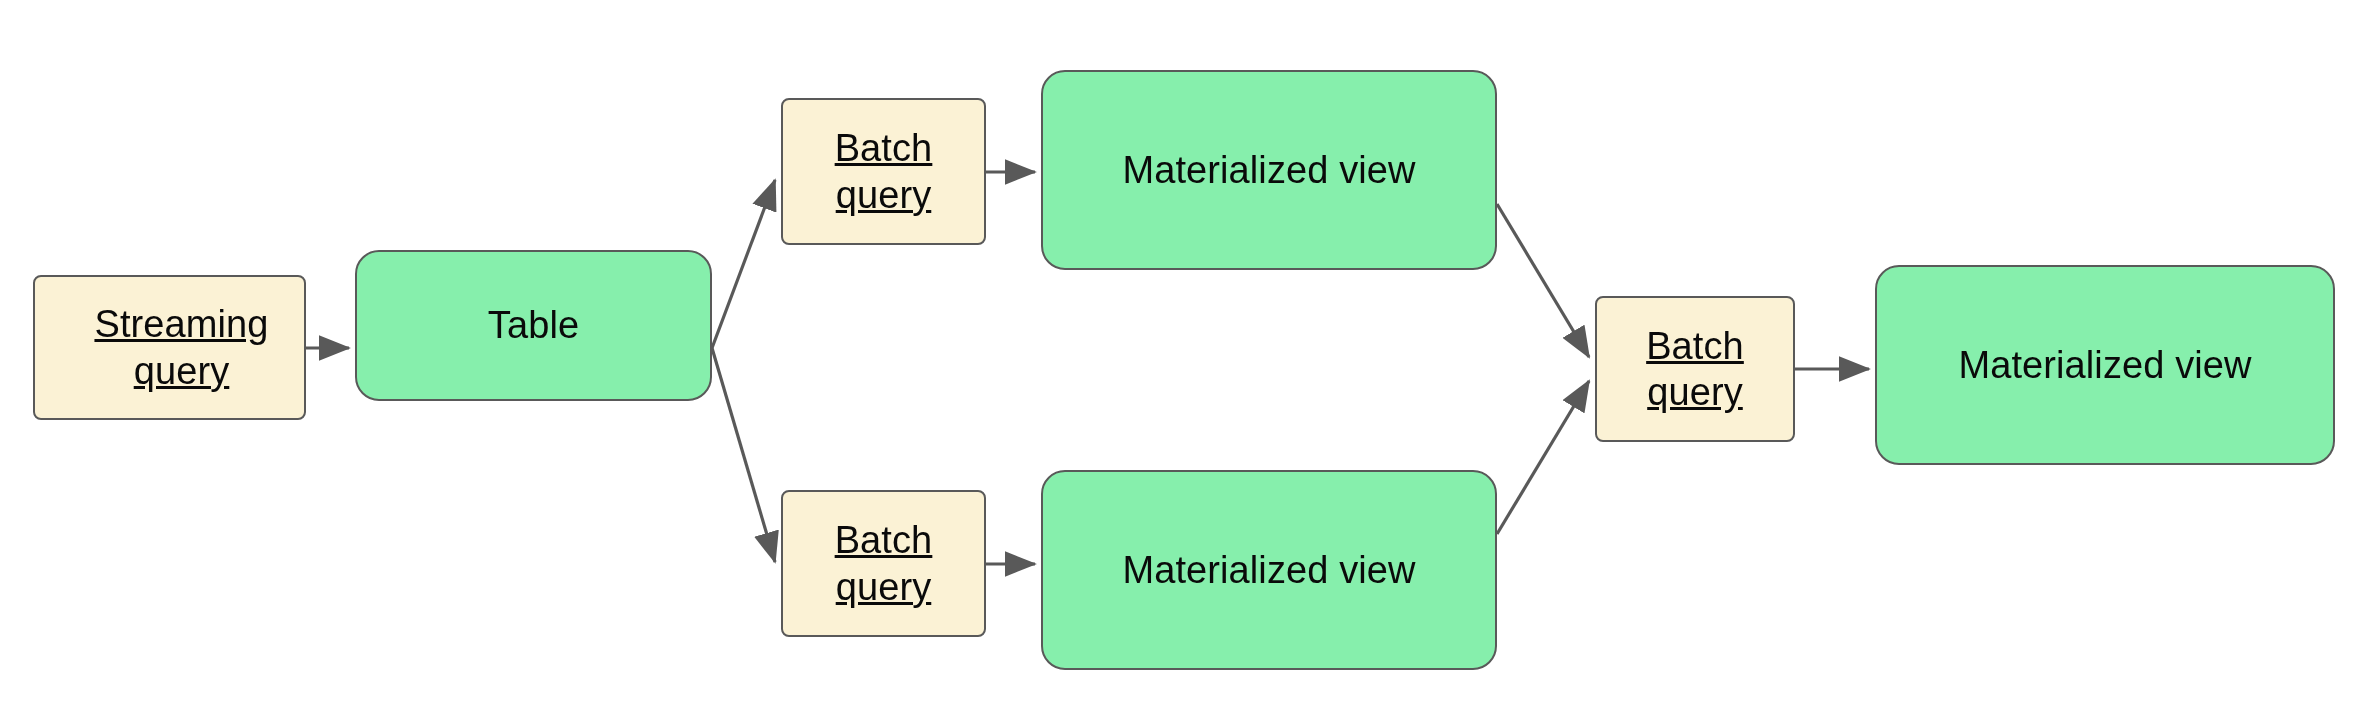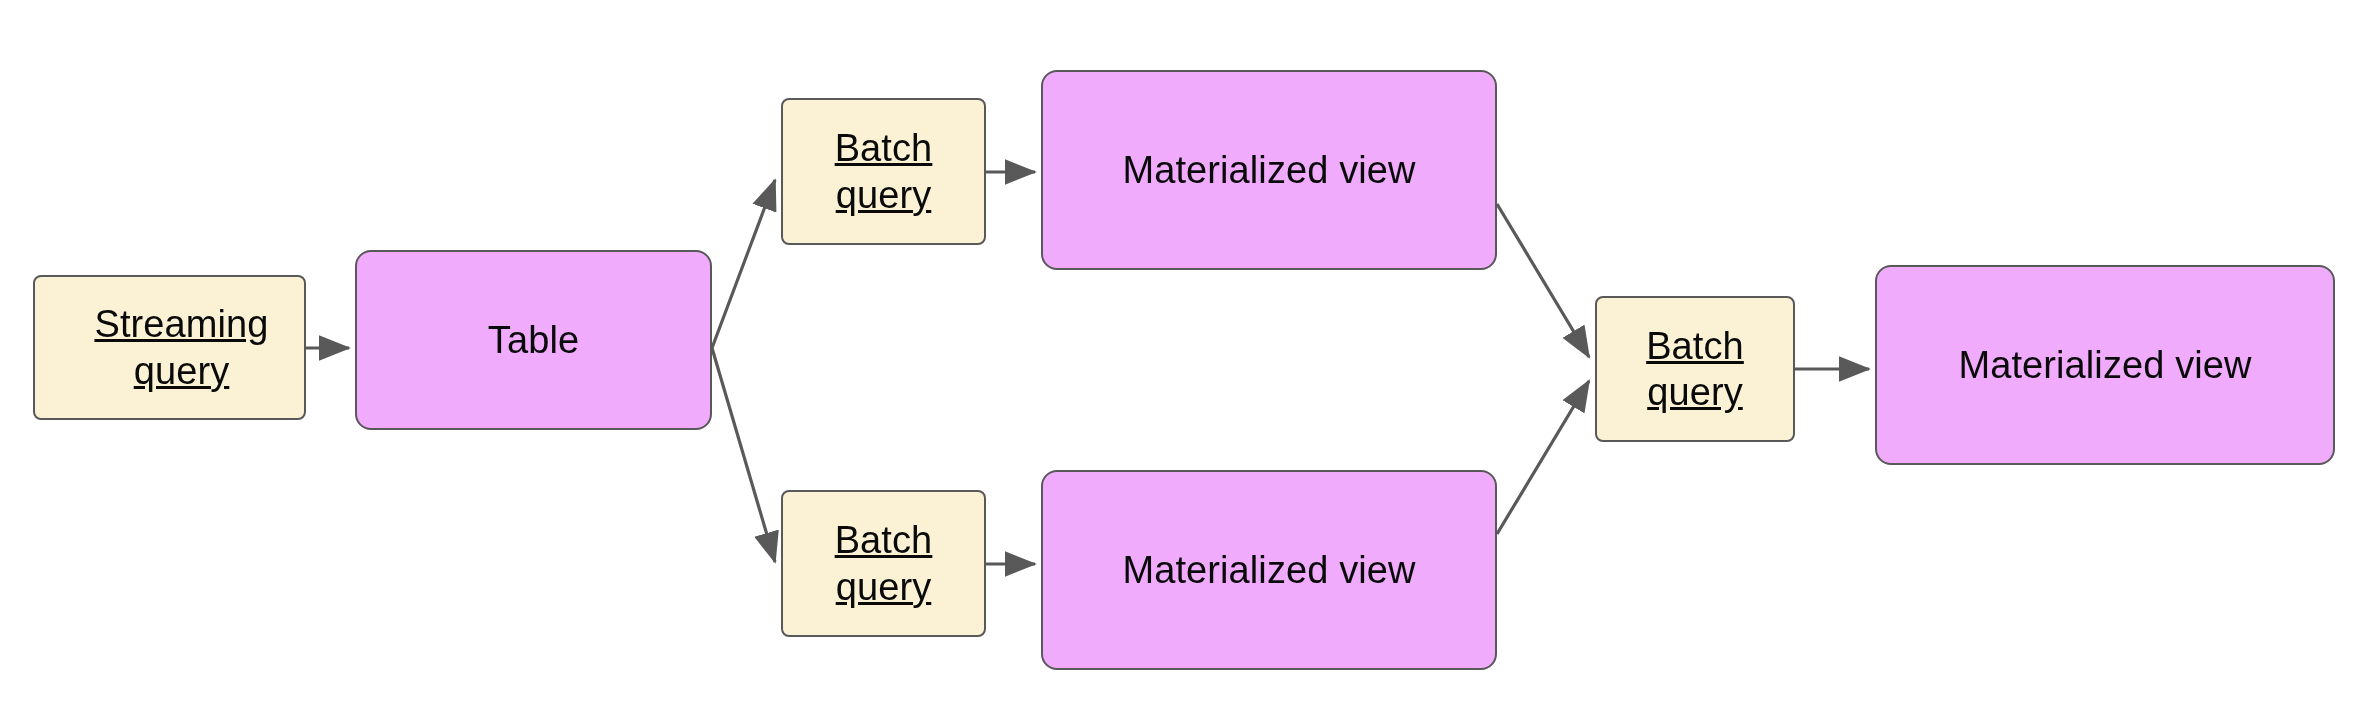--- a/index.html
+++ b/index.html
@@ -39,22 +39,22 @@
     letter-spacing: 0.1px;
     white-space: pre-line;
     z-index: 2;
   }
   .node.process {
     background: #fbf2d5;
     border-radius: 8px;
     text-decoration: underline;
   }
   .node.store {
-    background: #f0abfc;
-    border-radius: 16px;
+    background: #86efac;
+    border-radius: 24px;
   }
   .node-label {
     display: block;
     white-space: pre-line;
   }
 </style>
 </head>
 <body>
 
 <div id="canvas">
@@ -75,21 +75,21 @@
         <line x1="1497" y1="534" x2="1589" y2="381" marker-end="url(#arrowhead)"></line>
         <line x1="1795" y1="369" x2="1869" y2="369" marker-end="url(#arrowhead)"></line>
       </g>
   </svg>
 
   <div class="node process" style="left:33px; top:275px; width:273px; height:145px;padding-left:24px;">
     <span class="node-label">Streaming
 query</span>
   </div>
 
-  <div class="node store" style="left:355px; top:250px; width:357px; height:180px;">
+  <div class="node store" style="left:355px; top:250px; width:357px; height:151px;">
     <span class="node-label">Table</span>
   </div>
 
   <div class="node process" style="left:781px; top:98px; width:205px; height:147px;">
     <span class="node-label">Batch
 query</span>
   </div>
 
   <div class="node store" style="left:1041px; top:70px; width:456px; height:200px;">
     <span class="node-label">Materialized view</span>

